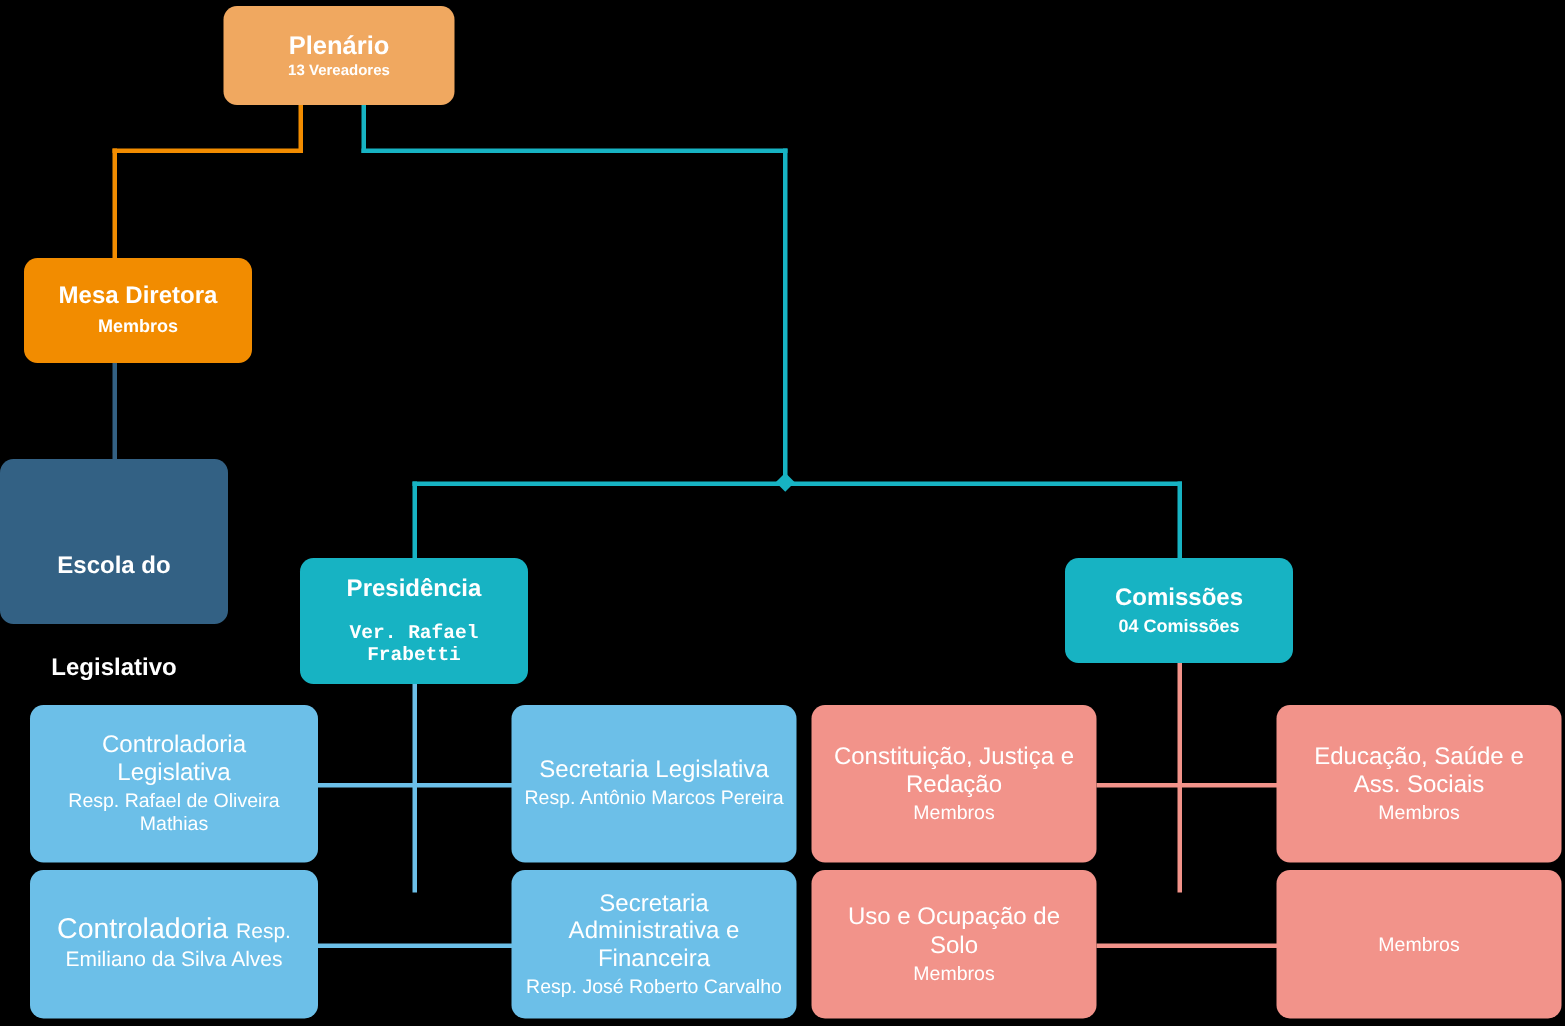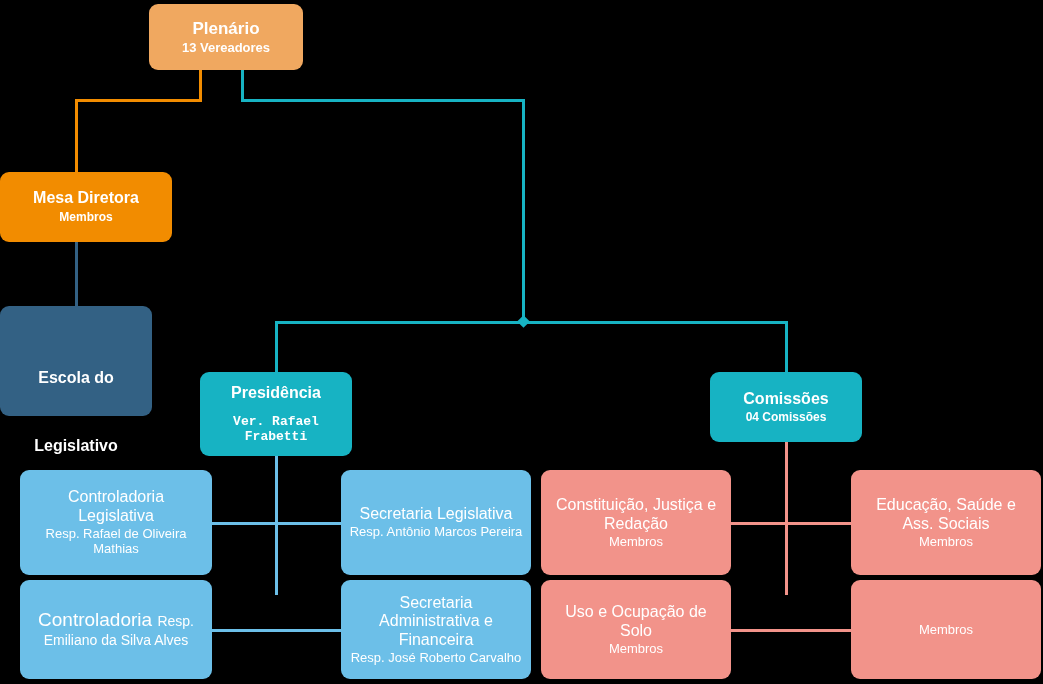--- a/index.html
+++ b/index.html
@@ -34,25 +34,25 @@
   .sub {
     display: block;
   }
 
   
   .n-plenario {
     left: 149px; top: 4px; width: 154px; height: 66px;
     background: #f0a860;
   }
   .n-plenario .title { font-size: 17px; font-weight: bold; }
-  .n-plenario .sub { font-size: 13px; font-weight: bold; margin-top: 1px; }
+  .n-plenario .sub { font-size: 10px; font-weight: bold; margin-top: 1px; }
 
   
   .n-mesa {
-    left: 0px; top: 172px; width: 172px; height: 70px;
+    left: 16px; top: 172px; width: 152px; height: 70px;
     background: #f28c00;
   }
   .n-mesa .title { font-size: 16px; font-weight: bold; }
   .n-mesa .sub { font-size: 12px; font-weight: bold; margin-top: 2px; }
 
   
   .n-escola {
     left: 0px; top: 306px; width: 152px; height: 110px;
     background: #336184;
     justify-content: flex-start;

